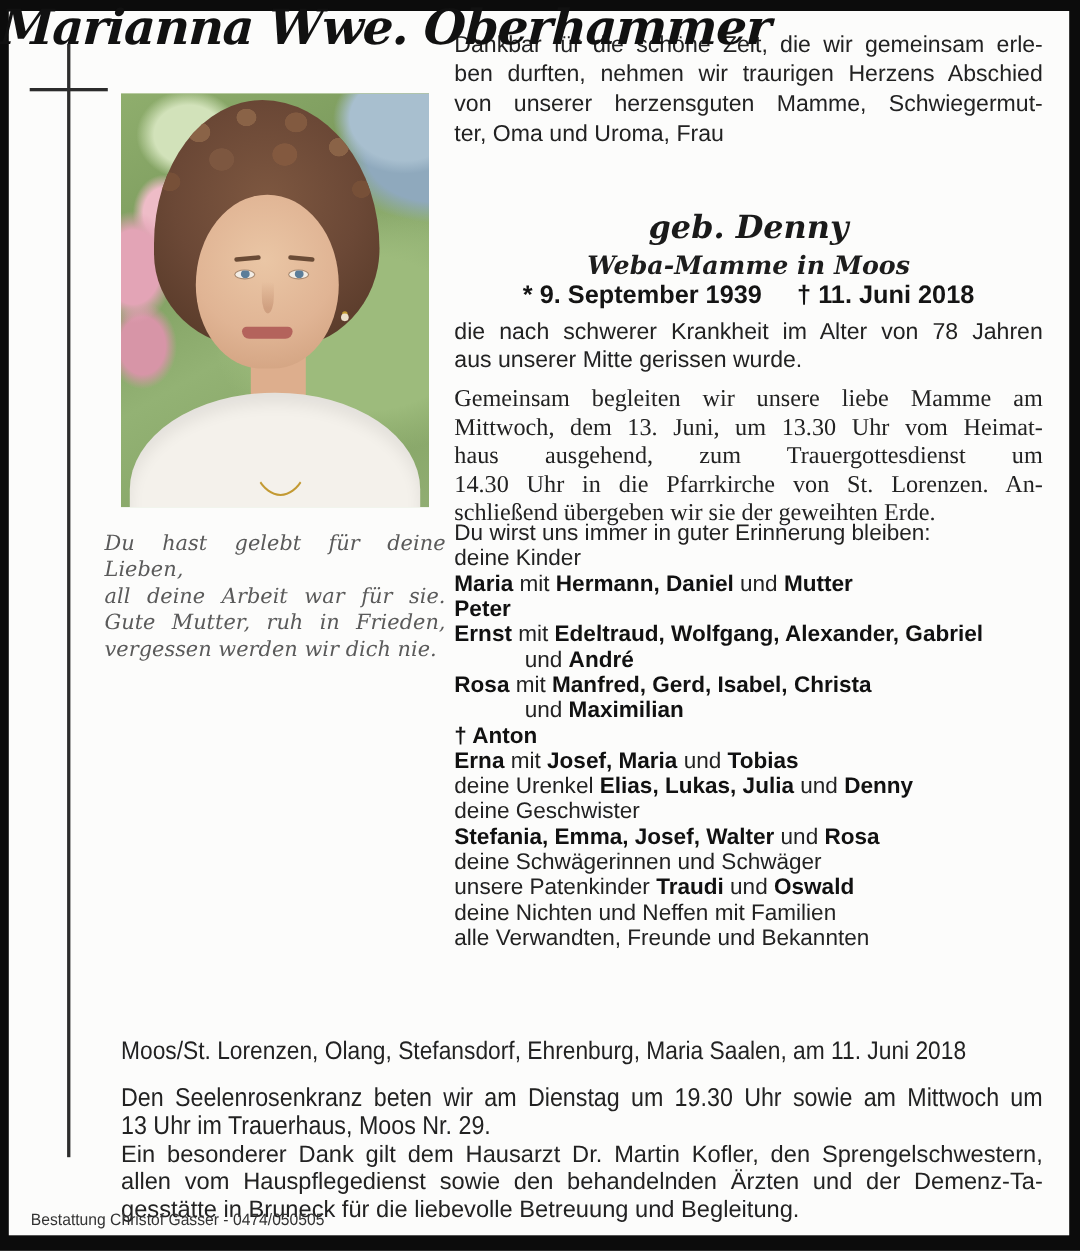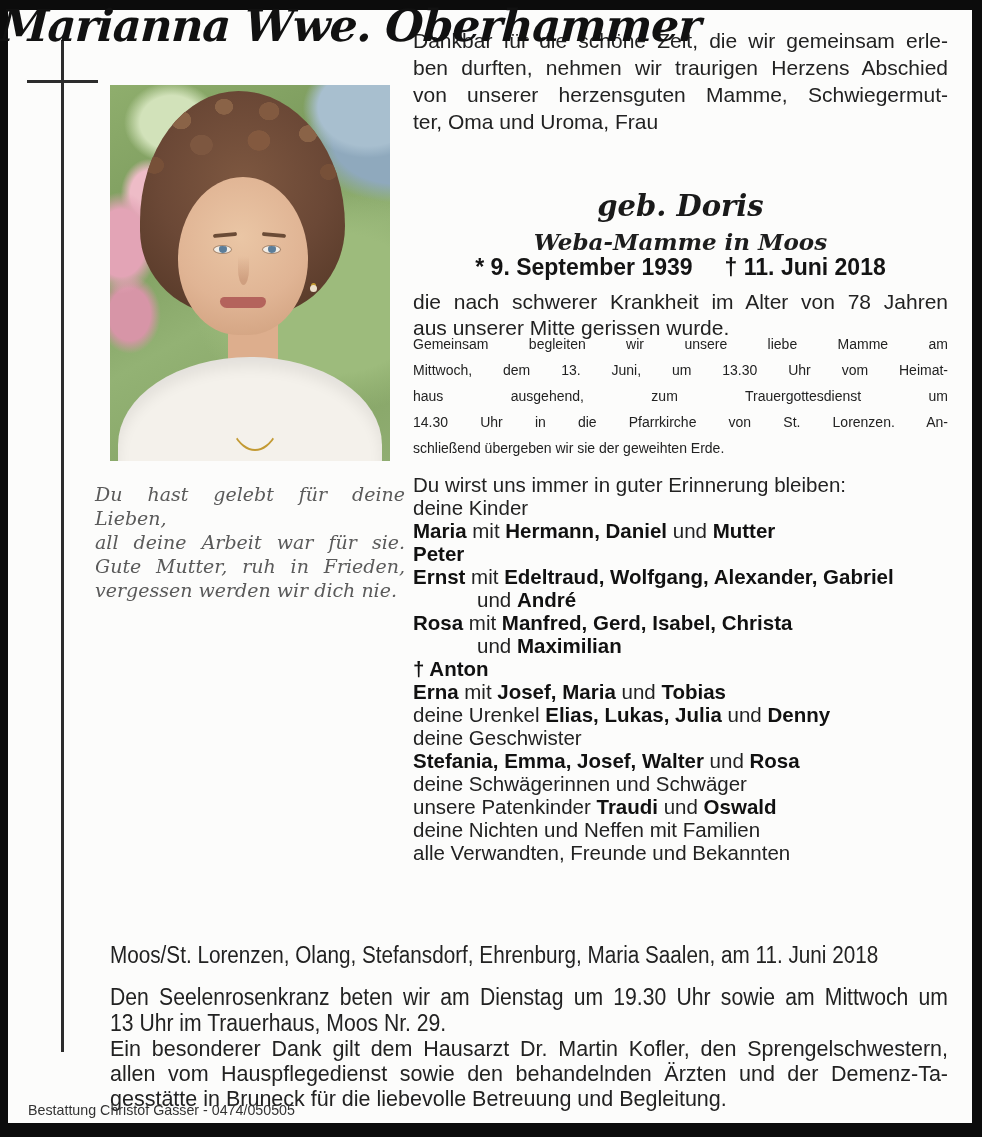--- a/index.html
+++ b/index.html
@@ -79,21 +79,21 @@
   .name{top:128px;left:409px;width:542px;text-align:center;white-space:nowrap;
     font-family:"DejaVu Serif",serif;font-style:italic;font-weight:bold;
     font-size:44px;line-height:52px;letter-spacing:-1px;color:#111;transform:skewX(-3deg);margin:0;}
   .maiden{top:188px;text-align:center;font-family:"DejaVu Serif",serif;font-style:italic;
     font-weight:bold;font-size:29px;line-height:36px;color:#1a1a1a;}
   .byname{top:228px;text-align:center;font-family:"DejaVu Serif",serif;font-style:italic;
     font-weight:bold;font-size:23px;line-height:27px;color:#1d1d1d;}
   .dates{top:254px;display:flex;justify-content:center;gap:32px;
     font-weight:bold;font-size:23px;line-height:26px;color:#141414;}
   .p-death{top:289px;font-size:21px;line-height:26px;}
-  .p-funeral{top:331px;font-size:14px;line-height:26px;}
+  .p-funeral{top:349px;font-size:22px;line-height:26px;font-family:Liberation Serif, serif;}
   .family{top:473px;width:540px;font-size:20.5px;line-height:23px;color:#222;}
   .family b{color:#111;}
   .rich-line.indent{padding-left:64px;}
 
   
   .places{position:absolute;left:110px;top:943px;width:930px;font-size:23px;line-height:25px;
     white-space:nowrap;transform:scaleX(.9);transform-origin:left top;color:#222;}
   .rosary{position:absolute;left:110px;top:984px;width:931px;font-size:23.5px;line-height:26px;
     transform:scaleX(.9);transform-origin:left top;color:#222;}
   .thanks{position:absolute;left:110px;top:1037px;width:838px;font-size:21.5px;line-height:25px;color:#222;}
@@ -135,21 +135,21 @@
     </div>
 
   <div class="blk intro jlines">
       <div class="jline">Dankbar für die schöne Zeit, die wir gemeinsam erle-</div>
       <div class="jline">ben durften, nehmen wir traurigen Herzens Abschied</div>
       <div class="jline">von unserer herzensguten Mamme, Schwiegermut-</div>
       <div class="jline">ter, Oma und Uroma, Frau</div>
     </div>
 
   <h1 class="name">Marianna Wwe. Oberhammer</h1>
-  <div class="blk maiden">geb. Doris</div>
+  <div class="blk maiden">geb. Denny</div>
   <div class="blk byname">Weba-Mamme in Moos</div>
   <div class="blk dates">
     <span>* 9. September 1939</span>
     <span>† 11. Juni 2018</span>
   </div>
 
   <div class="blk p-death jlines">
       <div class="jline">die nach schwerer Krankheit im Alter von 78 Jahren</div>
       <div class="jline">aus unserer Mitte gerissen wurde.</div>
     </div>

